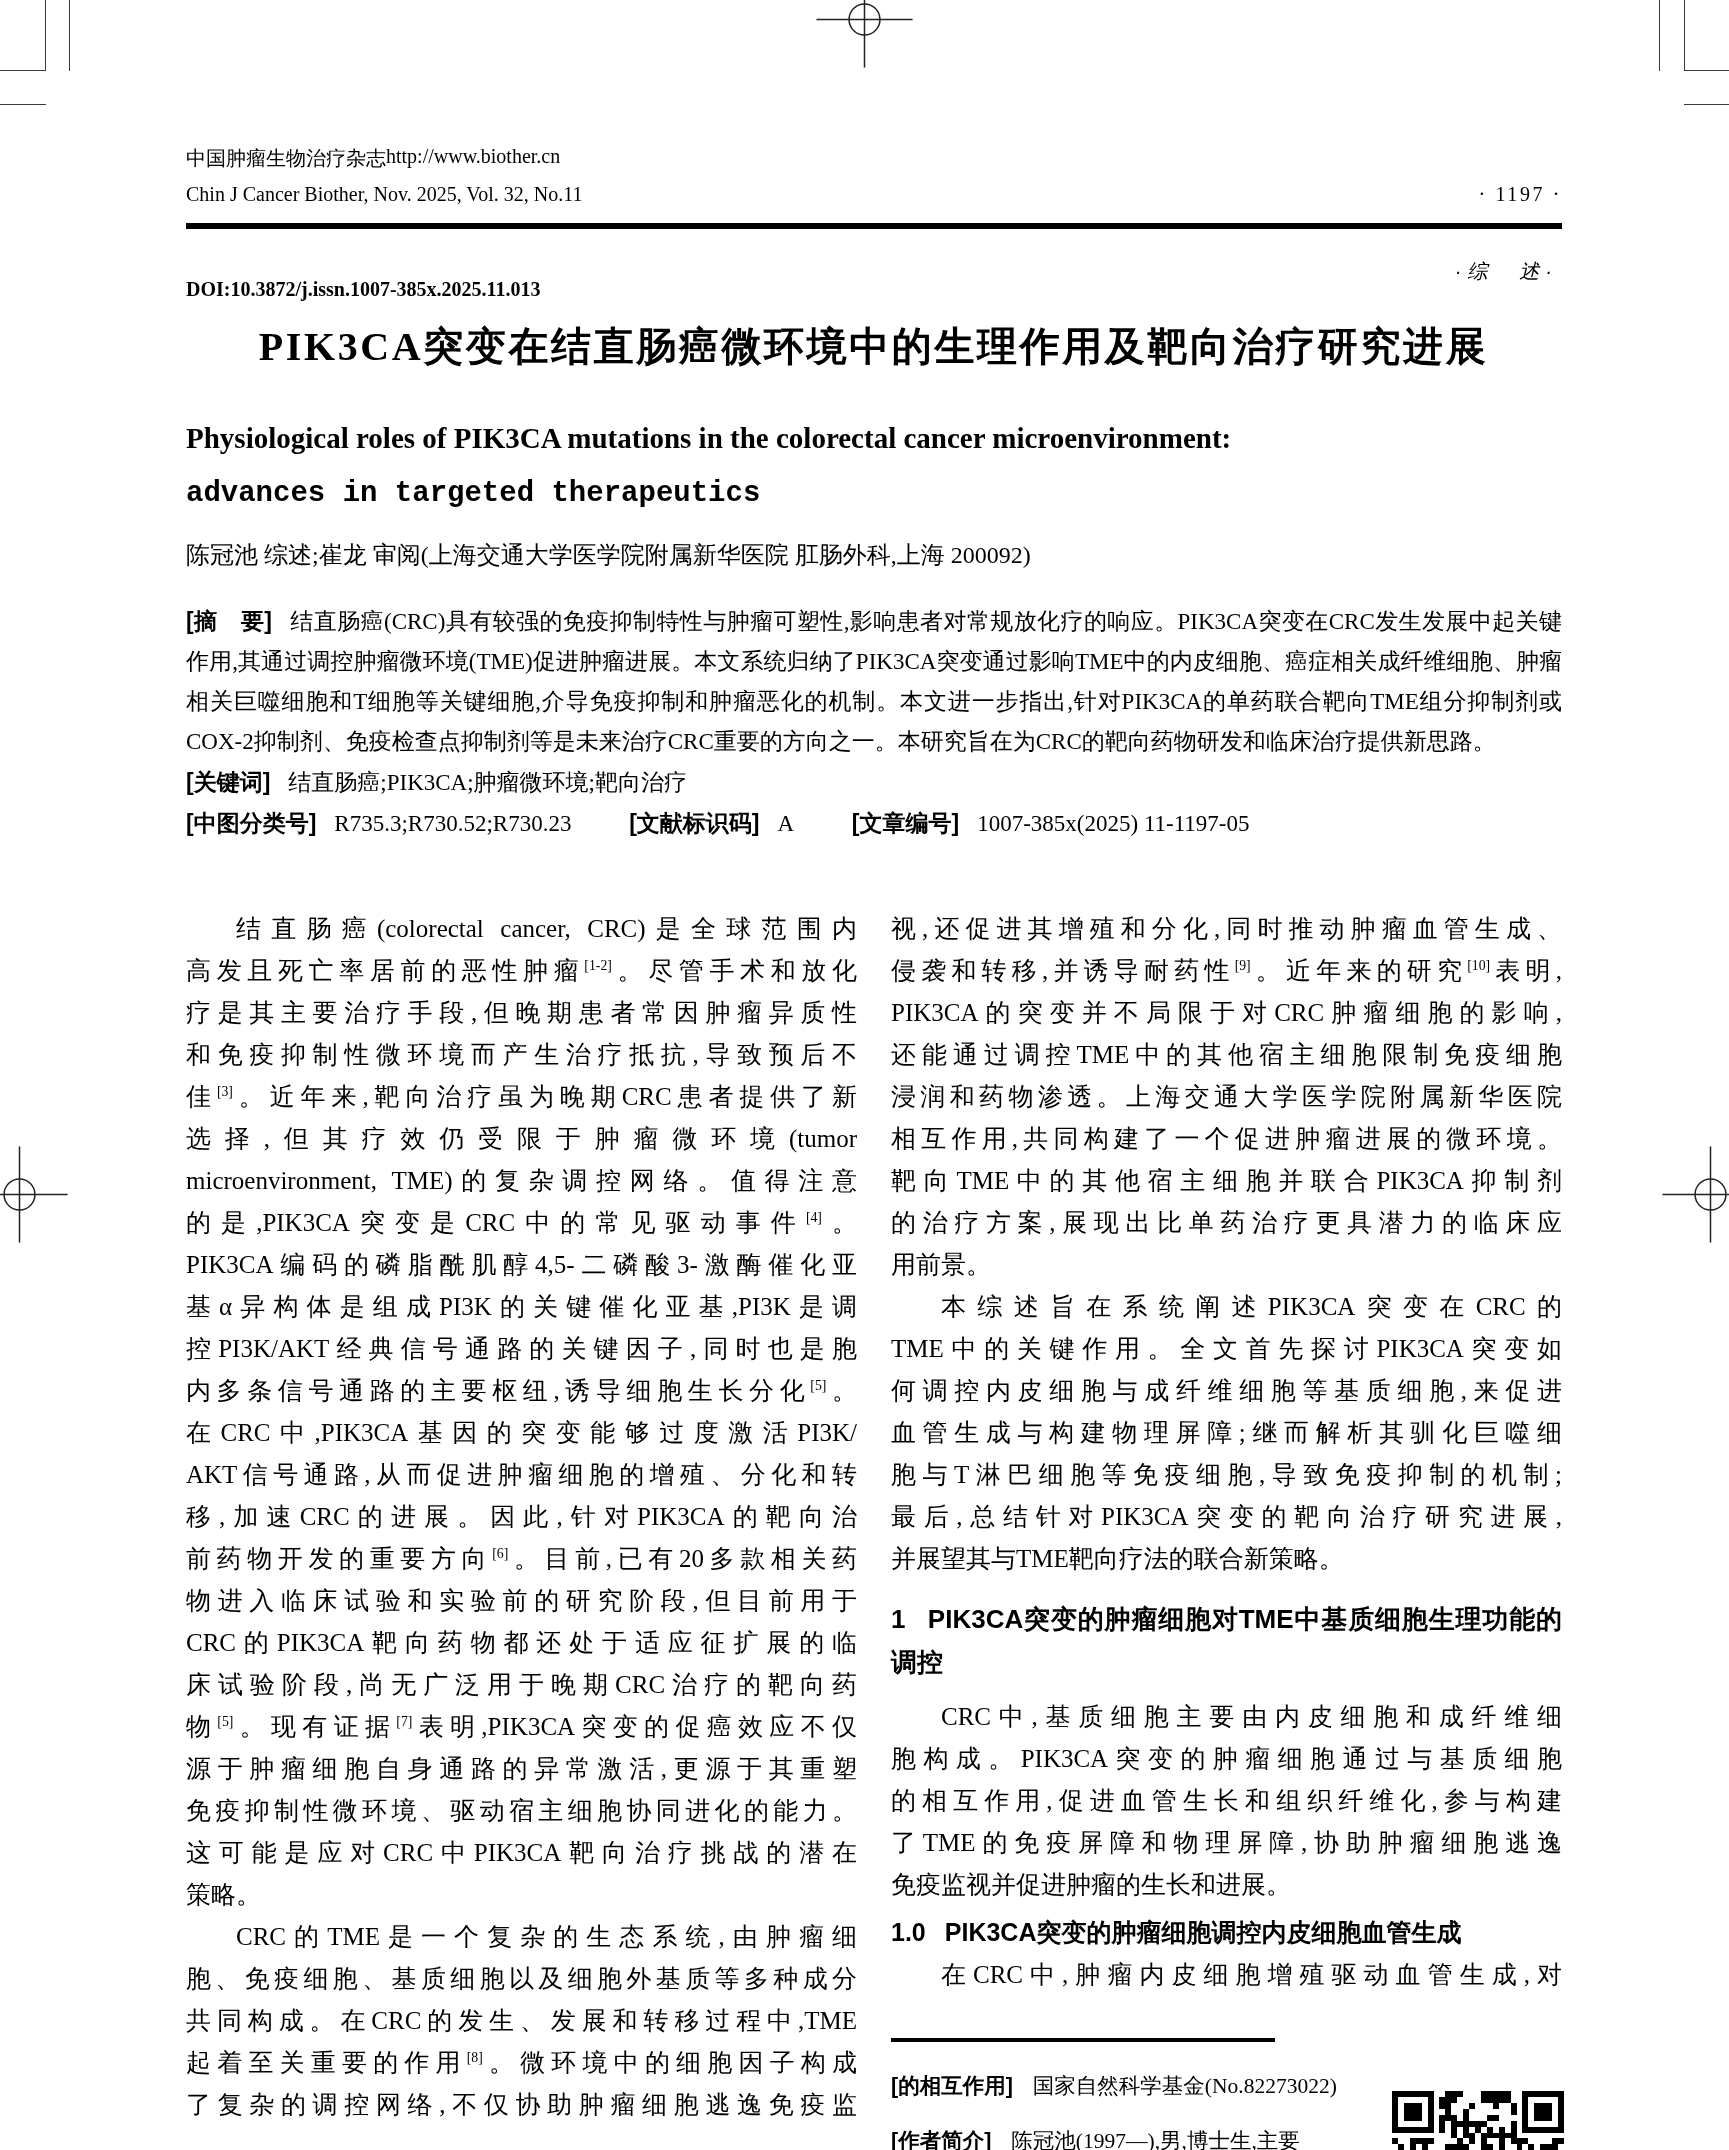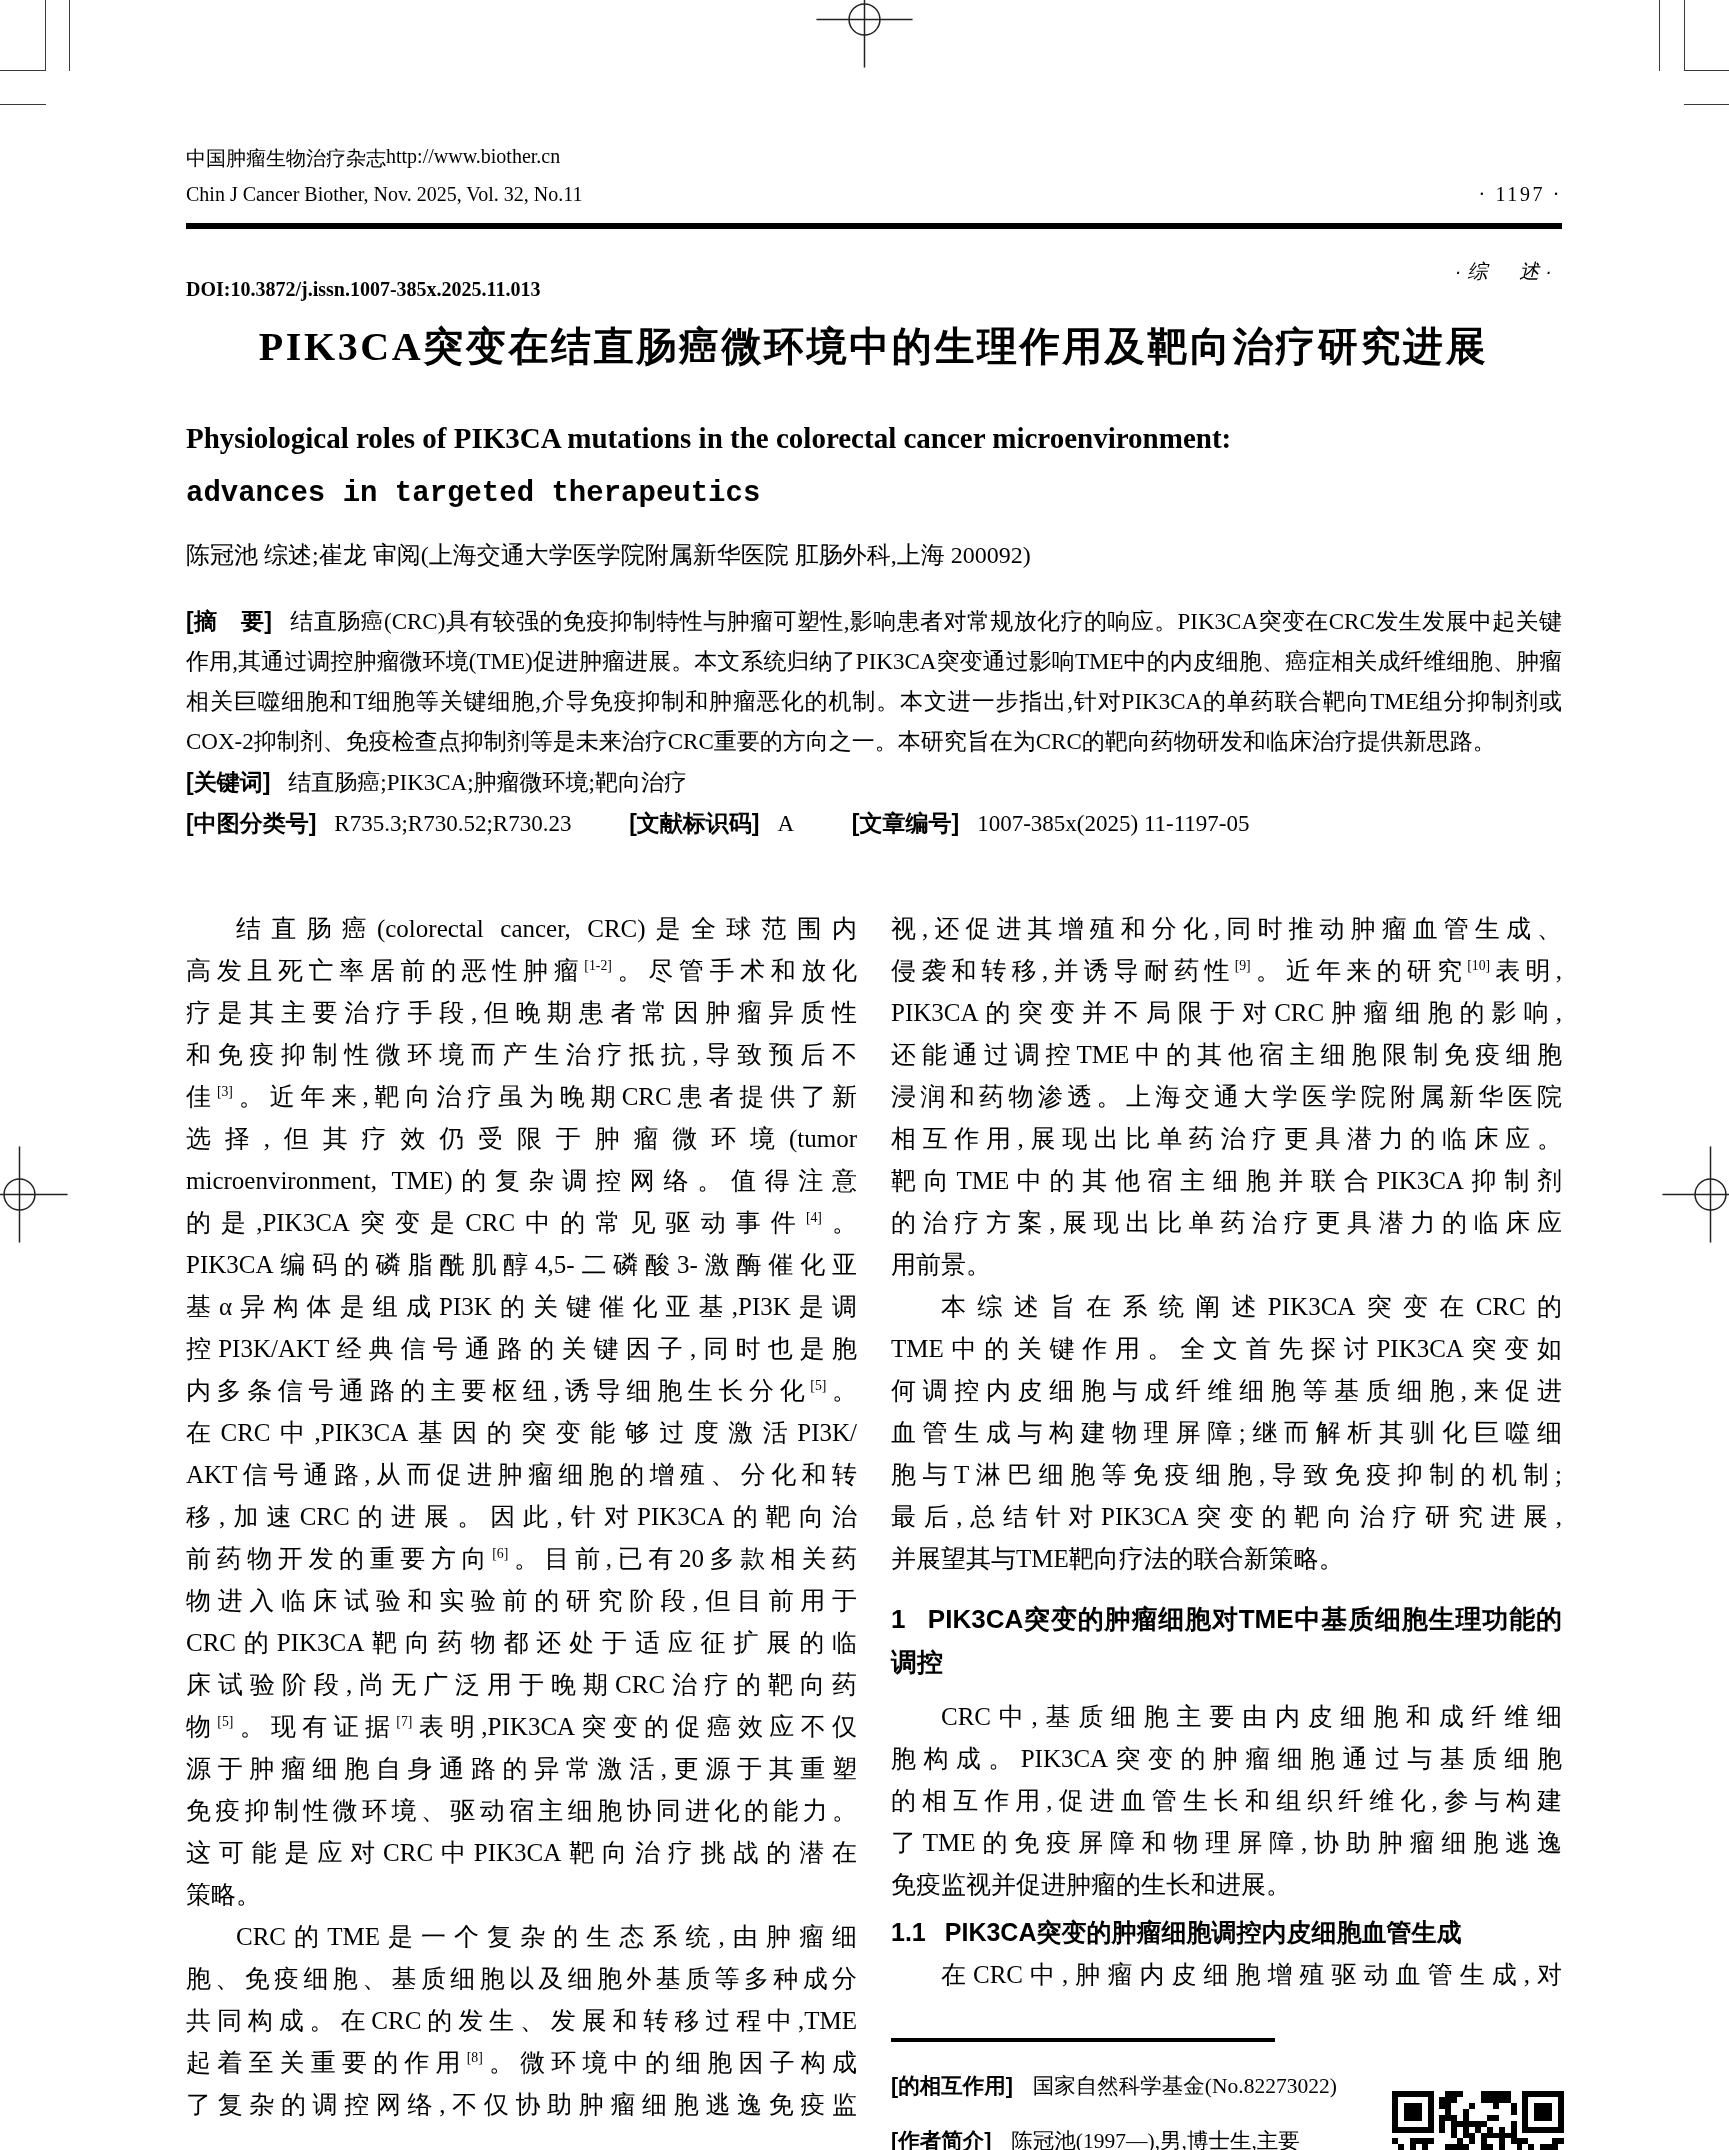--- a/index.html
+++ b/index.html
@@ -154,41 +154,41 @@
       <div class="line">了复杂的调控网络,不仅协助肿瘤细胞逃逸免疫监</div>
     </div>
 
   <div class="col col-right">
     <div>
         <div class="line">视,还促进其增殖和分化,同时推动肿瘤血管生成、</div>
         <div class="line">侵袭和转移,并诱导耐药性<sup>[9]</sup>。近年来的研究<sup>[10]</sup>表明,</div>
         <div class="line">PIK3CA的突变并不局限于对CRC肿瘤细胞的影响,</div>
         <div class="line">还能通过调控TME中的其他宿主细胞限制免疫细胞</div>
         <div class="line">浸润和药物渗透。上海交通大学医学院附属新华医院</div>
-        <div class="line">相互作用,展现出比单药治疗更具潜力的临床应。</div>
+        <div class="line">相互作用,共同构建了一个促进肿瘤进展的微环境。</div>
         <div class="line">靶向TME中的其他宿主细胞并联合PIK3CA抑制剂</div>
         <div class="line">的治疗方案,展现出比单药治疗更具潜力的临床应</div>
         <div class="line end">用前景。</div>
         <div class="line indent">本综述旨在系统阐述PIK3CA突变在CRC的</div>
         <div class="line">TME中的关键作用。全文首先探讨PIK3CA突变如</div>
         <div class="line">何调控内皮细胞与成纤维细胞等基质细胞,来促进</div>
         <div class="line">血管生成与构建物理屏障;继而解析其驯化巨噬细</div>
         <div class="line">胞与T淋巴细胞等免疫细胞,导致免疫抑制的机制;</div>
         <div class="line">最后,总结针对PIK3CA突变的靶向治疗研究进展,</div>
         <div class="line end">并展望其与TME靶向疗法的联合新策略。</div>
       </div>
     <div class="sec-heading"><span class="hnum">1</span><span>PIK3CA突变的肿瘤细胞对TME中基质细胞生理功能的调控</span></div>
     <div class="sec-body">
         <div class="line indent">CRC中,基质细胞主要由内皮细胞和成纤维细</div>
         <div class="line">胞构成。PIK3CA突变的肿瘤细胞通过与基质细胞</div>
         <div class="line">的相互作用,促进血管生长和组织纤维化,参与构建</div>
         <div class="line">了TME的免疫屏障和物理屏障,协助肿瘤细胞逃逸</div>
         <div class="line end">免疫监视并促进肿瘤的生长和进展。</div>
       </div>
-    <div class="sub-heading"><span class="hnum">1.1</span><span>PIK3CA突变的肿瘤细胞调控内皮细胞血管生成</span></div>
+    <div class="sub-heading"><span class="hnum">1.0</span><span>PIK3CA突变的肿瘤细胞调控内皮细胞血管生成</span></div>
     <div>
         <div class="line indent">在CRC中,肿瘤内皮细胞增殖驱动血管生成,对</div>
       </div>
   </div>
 
   <div class="fn-rule"></div>
   <div class="footnotes">
       <div class="fn-line"><span class="fn-label">[的相互作用]</span>国家自然科学基金(No.82273022)</div>
       <div class="fn-line"><span class="fn-label">[作者简介]</span>陈冠池(1997—),男,博士生,主要</div>
     </div>

